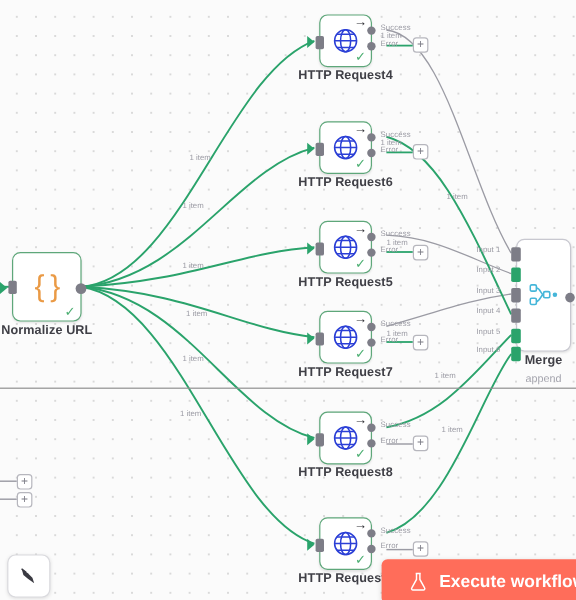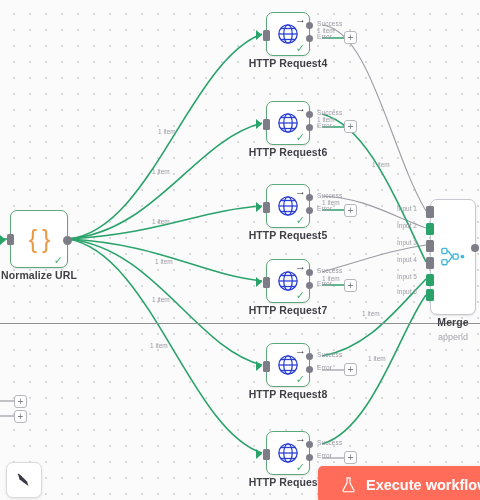--- a/index.html
+++ b/index.html
@@ -160,21 +160,21 @@
     font-size: 10px;
     line-height: 11px;
     text-align: center;
   }
 
   
   .merge-node {
     position: absolute;
     box-sizing: border-box;
     width: 46px;
-    height: 116px;
+    height: 94px;
     background: #ffffff;
     border: 1.5px solid #c8c8d0;
     border-radius: 7px;
     box-shadow: 0 1px 2px rgba(0,0,0,0.10);
   }
   .merge-icon {
     position: absolute;
     left: 50%; top: 50%;
     transform: translate(-50%, -50%);
     width: 24px; height: 20px;

